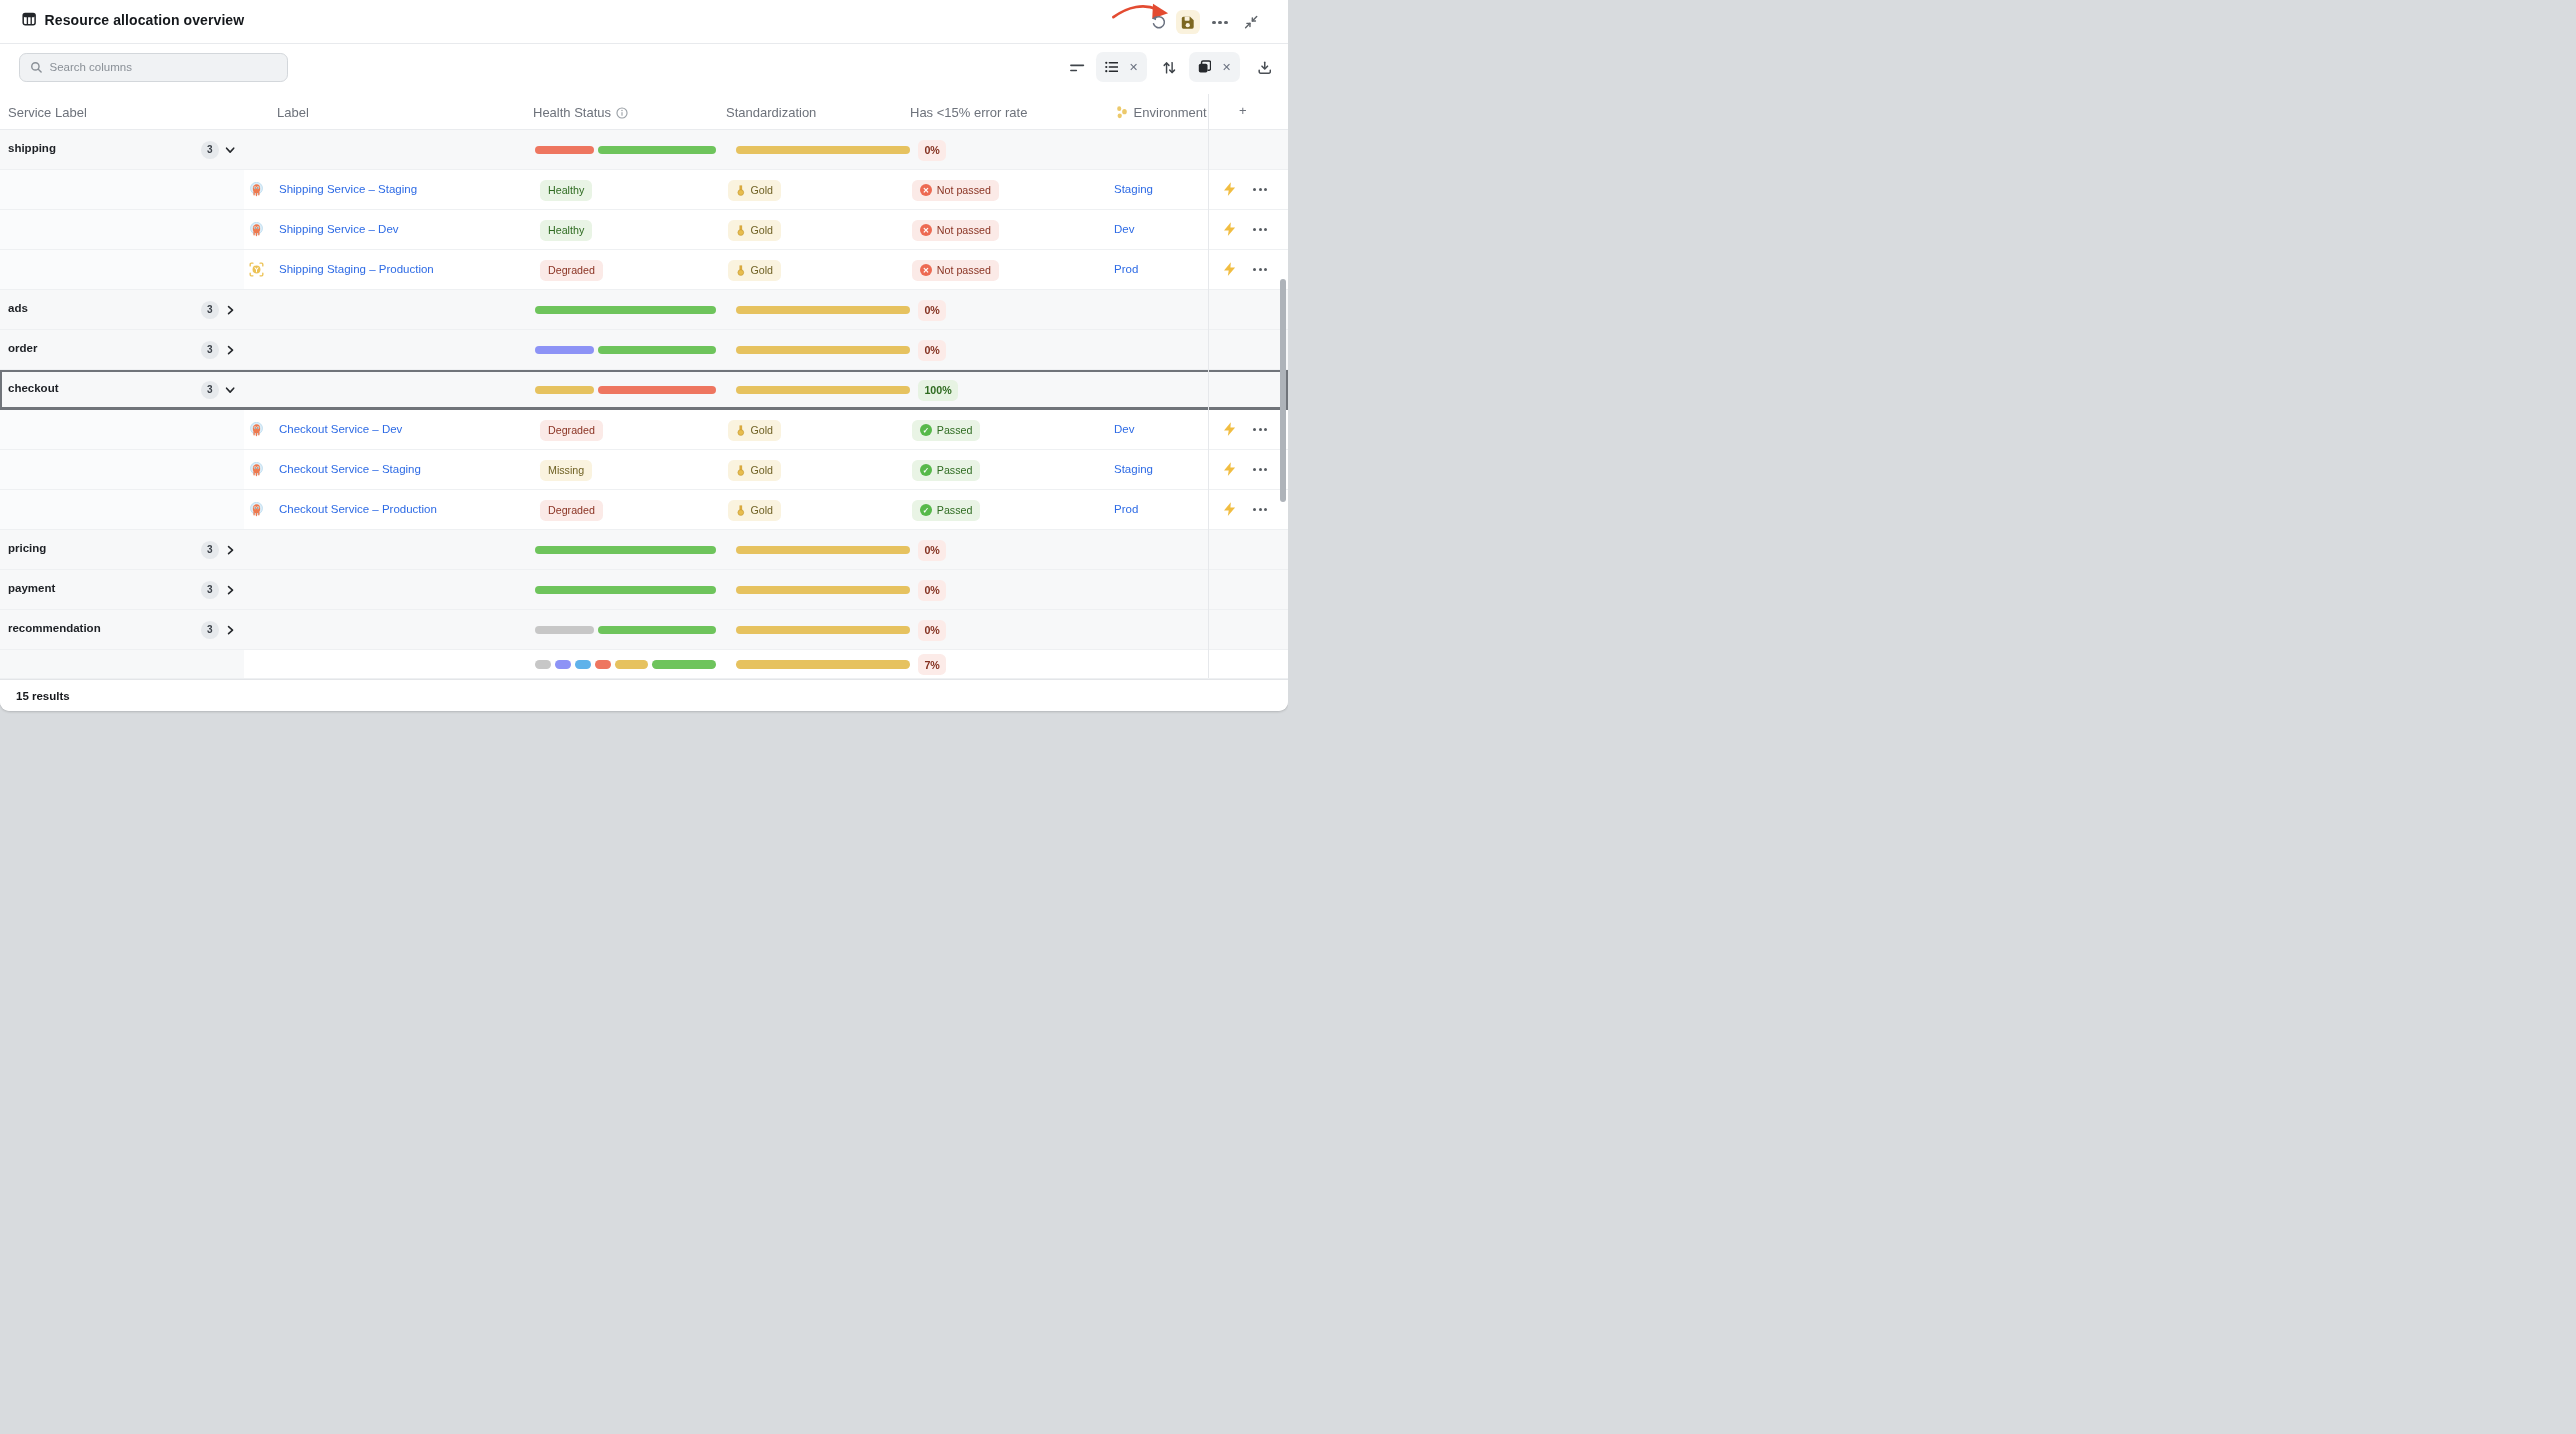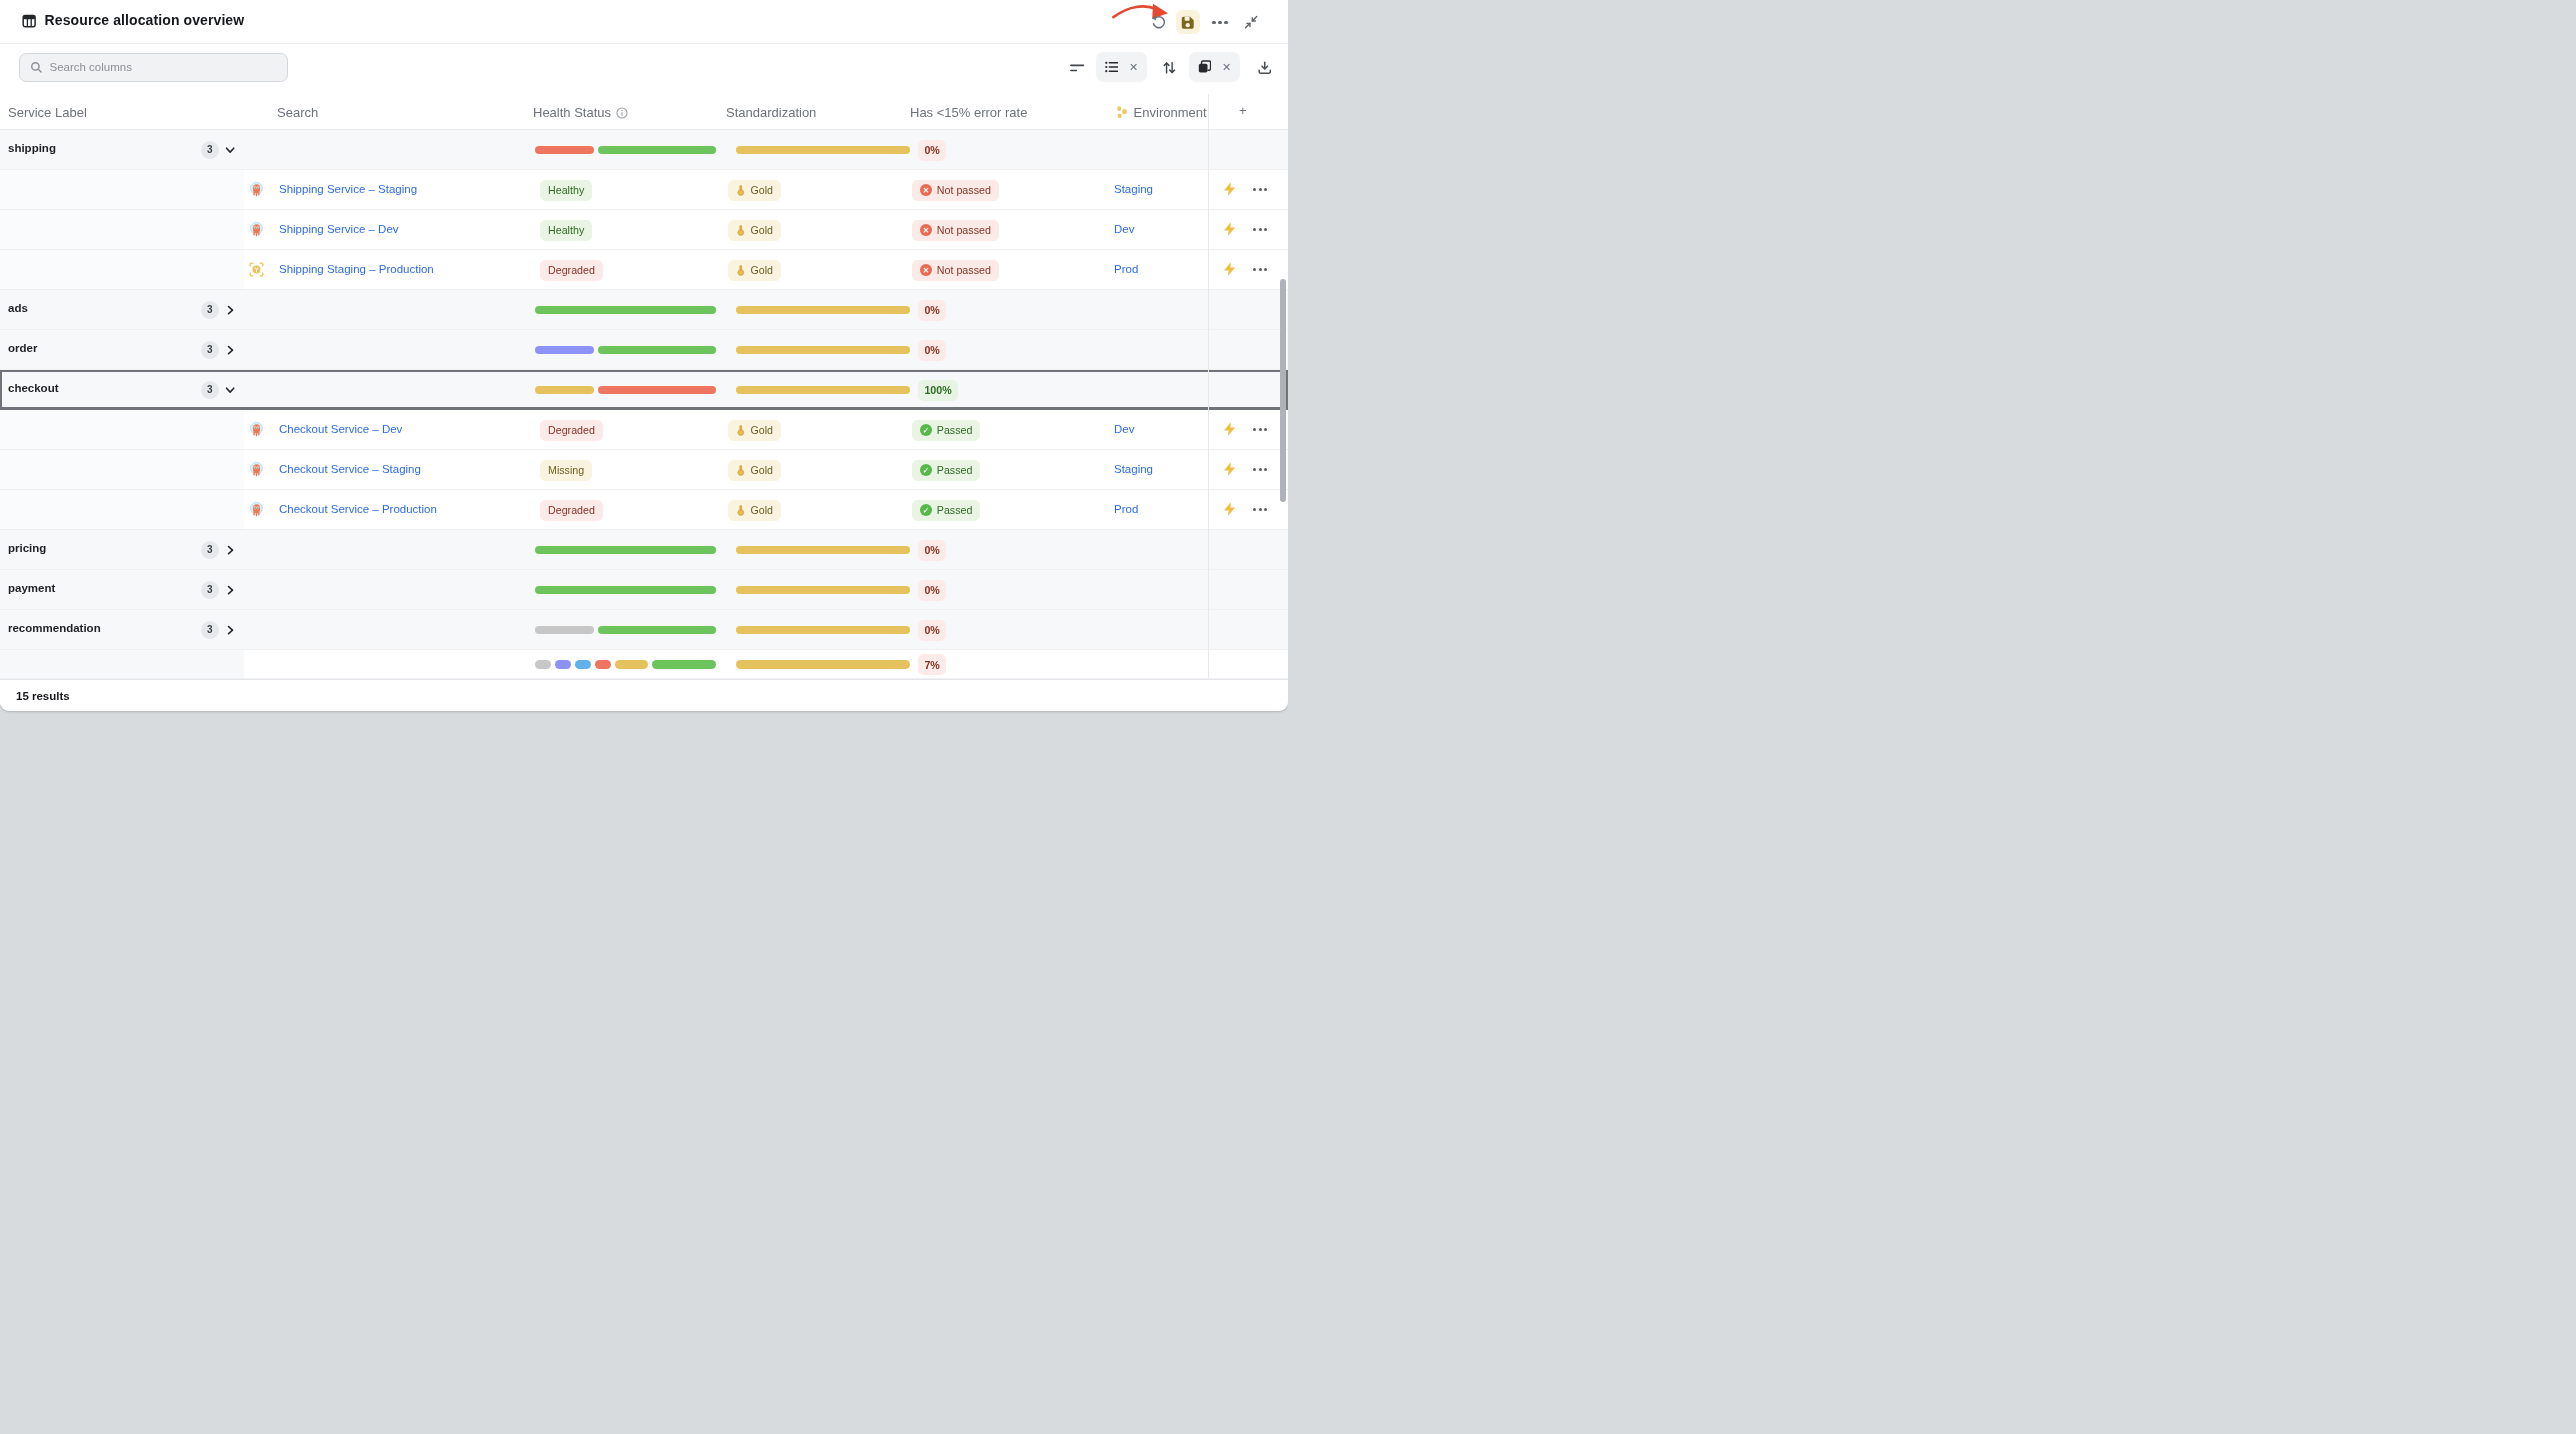--- a/index.html
+++ b/index.html
@@ -11,21 +11,21 @@
     color:#23262b;
   }
   .card{
     position:absolute; left:0; top:0; width:1288px; height:711px;
     background:#fff; border-radius:0 0 9.6px 9.6px;
     box-shadow:0 0.8px 2.4px rgba(0,0,0,.18);
     overflow:hidden;
   }
   
   .titlebar{ position:relative; height:44px; border-bottom:0.8px solid #e8eaed; background:#fff; }
-  .title-wrap{ position:absolute; left:21.5px; top:12px; display:flex; align-items:flex-end; gap:8.8px; }
+  .title-wrap{ position:absolute; left:21.5px; top:12px; display:flex; align-items:flex-start; gap:8.8px; }
   .title-wrap h1{ font-size:14px; font-weight:700; color:#15181c; letter-spacing:0.1px; }
   .tb-icon{ position:absolute; top:10.3px; width:24px; height:24px; display:flex; align-items:center; justify-content:center; border-radius:6.4px; cursor:pointer; }
   .tb-undo{ left:1146px; }
   .tb-save{ left:1176px; background:#faf2dd; }
   .tb-more{ left:1208px; }
   .tb-collapse{ left:1239px; }
   .dots3{ display:flex; gap:2.8px; }
   .dots3 i{ width:3.2px; height:3.2px; border-radius:50%; background:#5f646a; }
   .annotation-arrow{ position:absolute; left:1111px; top:1.6px; width:65px; height:24px; pointer-events:none; }
   
@@ -211,21 +211,21 @@
       <svg width="13.5" height="13.5" viewBox="0 0 17 17" fill="none" stroke="#4a4f55" stroke-width="1.9" stroke-linecap="round" stroke-linejoin="round">
         <path d="M8.5 1.5 V9.5"></path>
           <path d="M5 6.5 L8.5 10 L12 6.5"></path>
           <path d="M1.5 11.5 V13.5 a1.8 1.8 0 0 0 1.8 1.8 H13.7 a1.8 1.8 0 0 0 1.8 -1.8 V11.5"></path>
       </svg>
     </span>
   </div>
 
   <div class="thead">
     <span class="h" style="left:8px">Service Label</span>
-    <span class="h" style="left:277px">Search</span>
+    <span class="h" style="left:277px">Label</span>
     <span class="h" style="left:533px; display:flex; align-items:center; gap:4.8px">
       <span>Health Status</span>
       <svg width="12" height="12" viewBox="0 0 15 15">
         <circle cx="7.5" cy="7.5" r="6.3" fill="none" stroke="#9aa0a6" stroke-width="1.4"></circle>
         <circle cx="7.5" cy="4.4" r="0.9" fill="#9aa0a6"></circle>
         <rect x="6.8" y="6.4" width="1.4" height="4.6" rx="0.7" fill="#9aa0a6"></rect>
       </svg>
     </span>
     <span class="h" style="left:726px">Standardization</span>
     <span class="h" style="left:910px">Has &lt;15% error rate</span>

